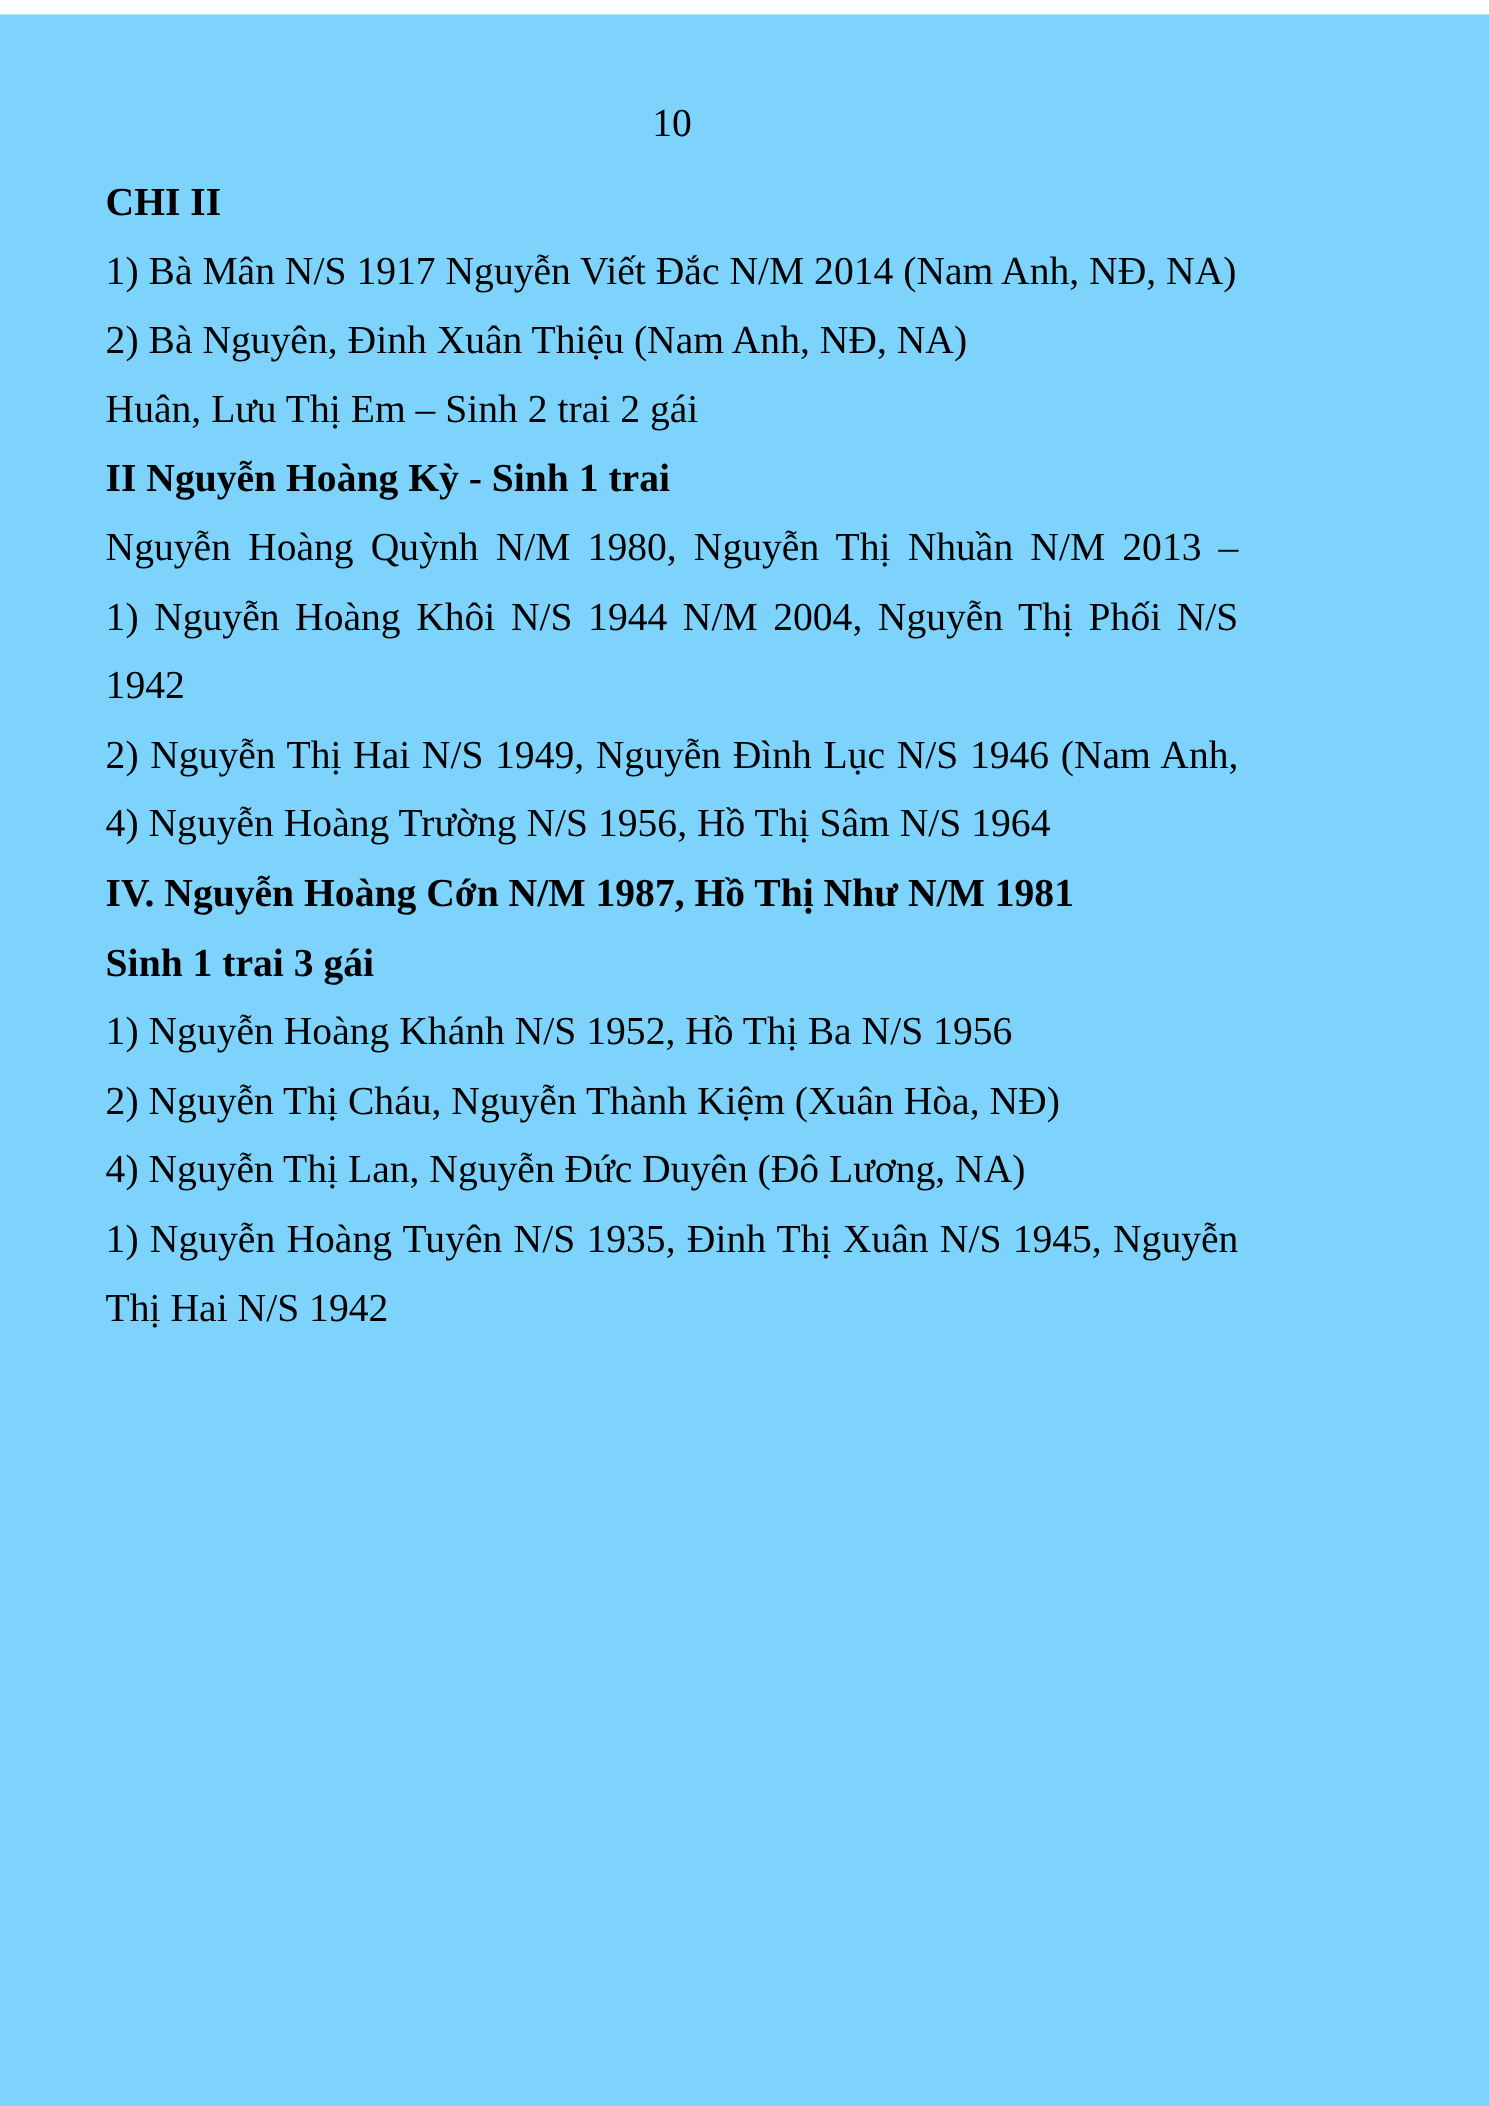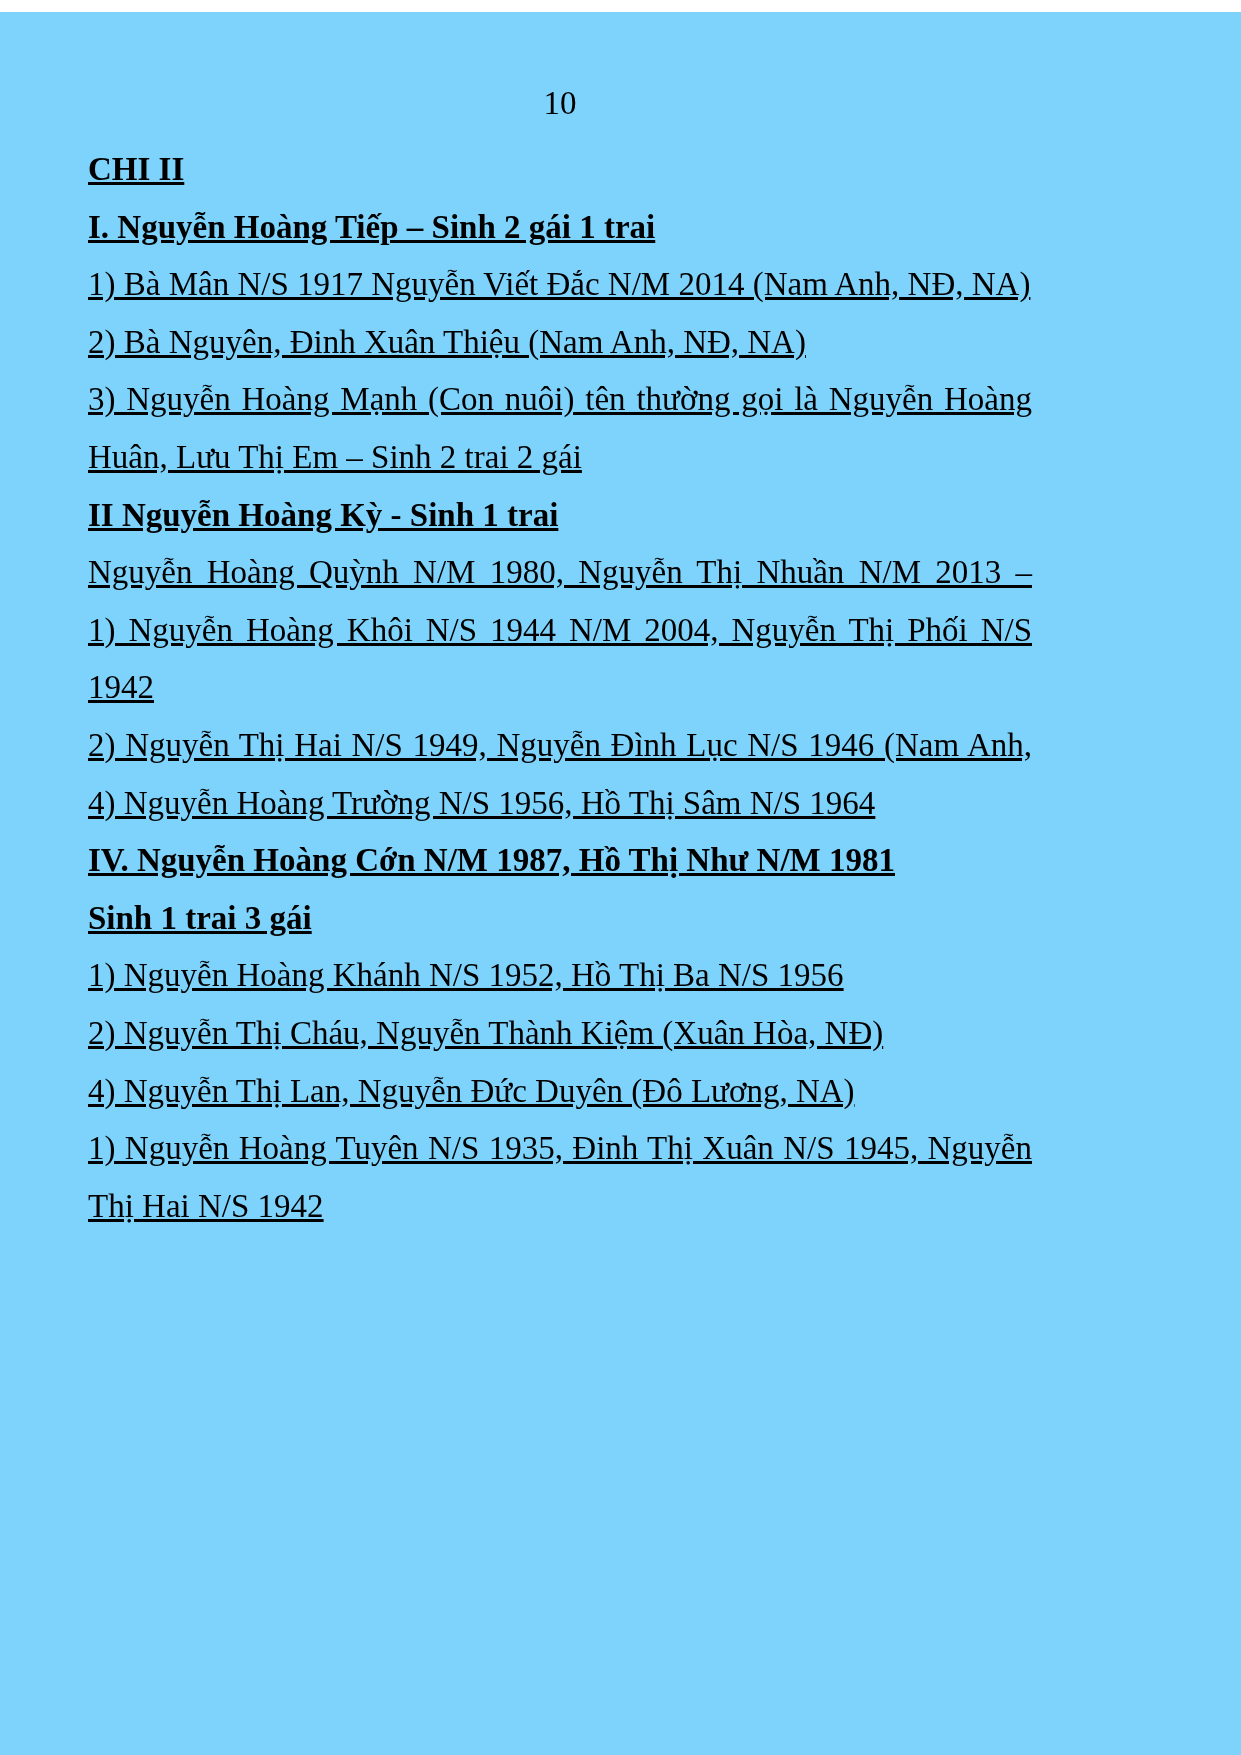--- a/index.html
+++ b/index.html
@@ -28,41 +28,38 @@
   }
   #content {
     position: absolute;
     left: 88px;
     top: 129px;
     width: 944px;
     text-align: left;
   }
   .line {
     white-space: pre-wrap;
-    text-decoration: underline;
   }
   .line.bold {
     font-weight: bold;
   }
   .line.stretch {
     text-align: justify;
     text-align-last: justify;
   }
 </style>
 </head>
 <body>
 
 <div id="page">
   <div id="page-number">10</div>
   <div id="content">
       <div class="line bold">CHI II</div>
-      <div class="line bold">I. Nguyễn Hoàng Tiếp – Sinh 2 gái 1 trai</div>
       <div class="line">1) Bà Mân N/S 1917 Nguyễn Viết Đắc N/M 2014 (Nam Anh, NĐ, NA)</div>
       <div class="line">2) Bà Nguyên, Đinh Xuân Thiệu (Nam Anh, NĐ, NA)</div>
-      <div class="line stretch">3) Nguyễn Hoàng Mạnh (Con nuôi) tên thường gọi là Nguyễn Hoàng</div>
       <div class="line">Huân, Lưu Thị Em – Sinh 2 trai 2 gái</div>
       <div class="line bold">II Nguyễn Hoàng Kỳ - Sinh 1 trai</div>
       <div class="line stretch">Nguyễn Hoàng Quỳnh N/M 1980, Nguyễn Thị Nhuần N/M 2013 –</div>
       <div class="line stretch">1) Nguyễn Hoàng Khôi N/S 1944 N/M 2004, Nguyễn Thị Phối N/S</div>
       <div class="line">1942</div>
       <div class="line stretch">2) Nguyễn Thị Hai N/S 1949, Nguyễn Đình Lục N/S 1946 (Nam Anh,</div>
       <div class="line">4) Nguyễn Hoàng Trường N/S 1956, Hồ Thị Sâm N/S 1964</div>
       <div class="line bold">IV. Nguyễn Hoàng Cớn N/M 1987, Hồ Thị Như N/M 1981</div>
       <div class="line bold">Sinh 1 trai 3 gái</div>
       <div class="line">1) Nguyễn Hoàng Khánh N/S 1952, Hồ Thị Ba N/S 1956</div>

